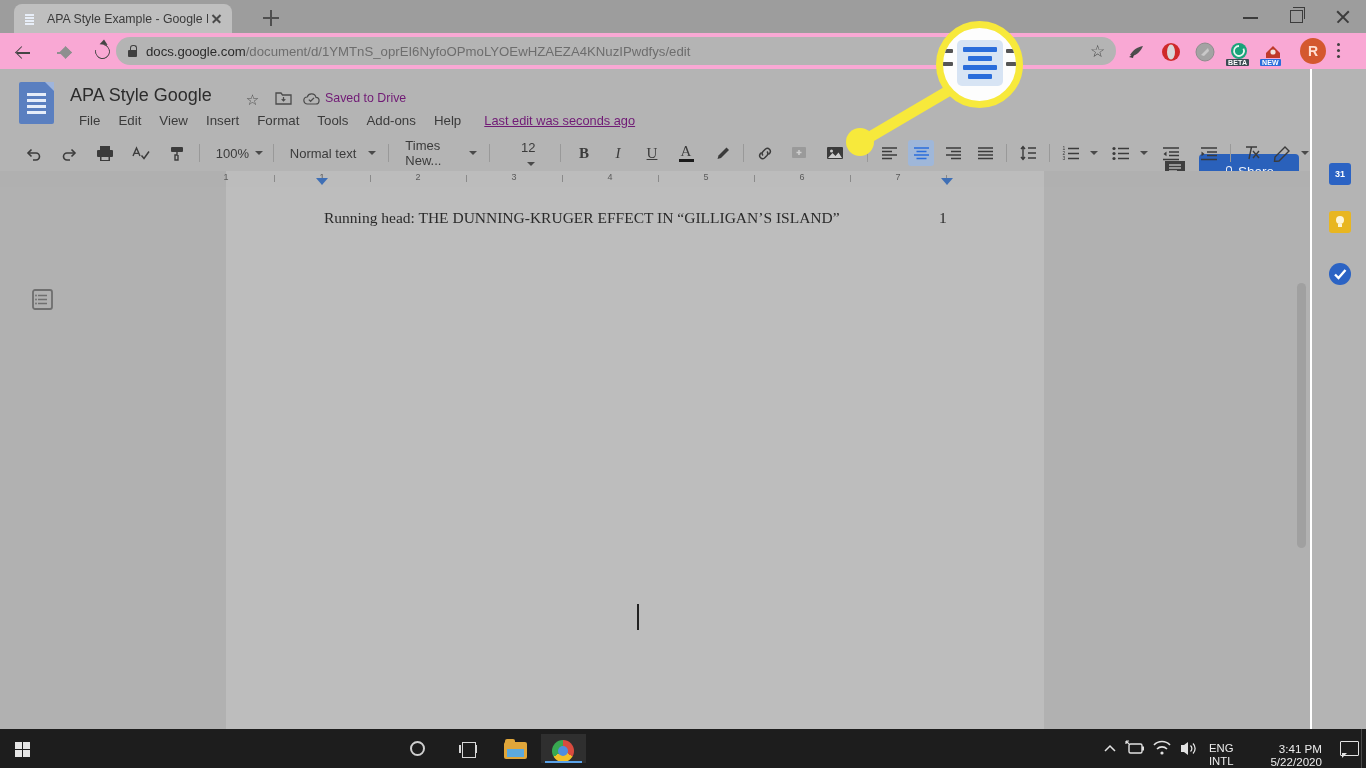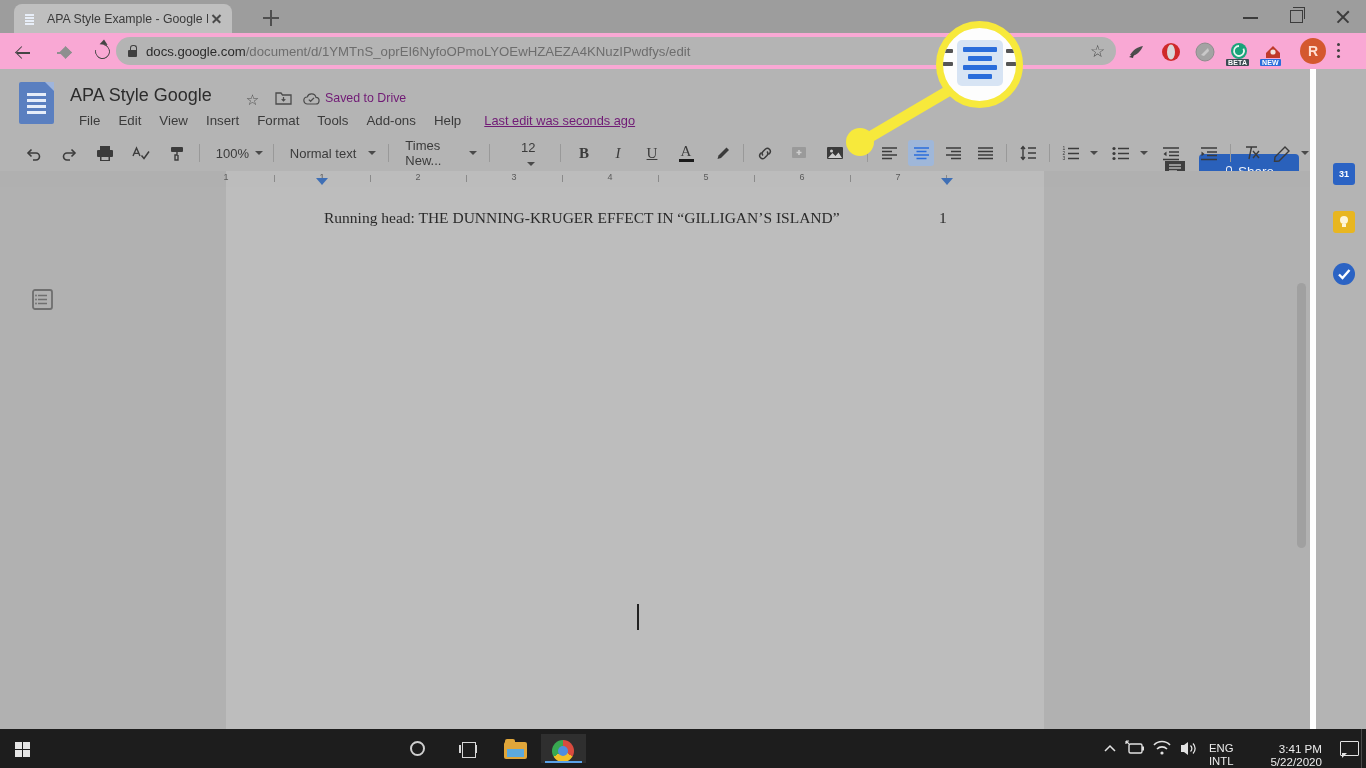--- a/index.html
+++ b/index.html
@@ -118,21 +118,21 @@
   .canvas{ position:absolute; left:0; top:118px; width:1310px; height:542px; background:#b1b1b1; overflow:hidden;}
   .page{ position:absolute; left:226px; top:0; width:818px; height:542px; background:#bdbdbd; }
   .doc-line{ position:absolute; left:98px; top:22px; font-family:"Liberation Serif", serif; font-size:15.5px; color:#2a2a2a; white-space:nowrap;}
   .doc-pageno{ position:absolute; left:713px; top:22px; font-family:"Liberation Serif", serif; font-size:15.5px; color:#2a2a2a;}
   .caret{ position:absolute; left:411px; top:417px; width:2px; height:26px; background:#222; }
   .outline-btn{ position:absolute; left:30px; top:100px; width:25px; height:25px; }
   .outline-btn svg{display:block;}
 
   .vscroll{ position:absolute; left:1297px; top:96px; width:9px; height:265px; background:#a0a0a0; border-radius:5px;}
 
-  .docs-right{ position:absolute; left:1310px; top:0; width:56px; height:660px; background:#b4b4b4; border-left:6px solid #ffffff;}
+  .docs-right{ position:absolute; left:1310px; top:0; width:56px; height:660px; background:#b4b4b4; border-left:2px solid #ffffff;}
   .side-ic{ position:absolute; left:17px; width:22px; height:22px; border-radius:3px; }
 
   
   .callout-line{ position:absolute; left:852px; top:60px; width:140px; height:96px; pointer-events:none; }
   .callout-dot{ position:absolute; left:846px; top:128px; width:28px; height:28px; border-radius:50%; background:#f7e93b;}
   .magnifier{ position:absolute; left:936px; top:21px; width:87px; height:87px; border-radius:50%;
               background:#fdfdfd; border:7px solid #f7e93b; overflow:hidden; }
   .mag-inner{ position:absolute; left:0; top:0; width:73px; height:73px; }
   .mag-tile{ position:absolute; left:14px; top:12px; width:46px; height:46px; border-radius:5px; background:#d7e4f4;}
   .mag-bar{ position:absolute; height:5px; background:#2a6ddb; border-radius:1px;}

